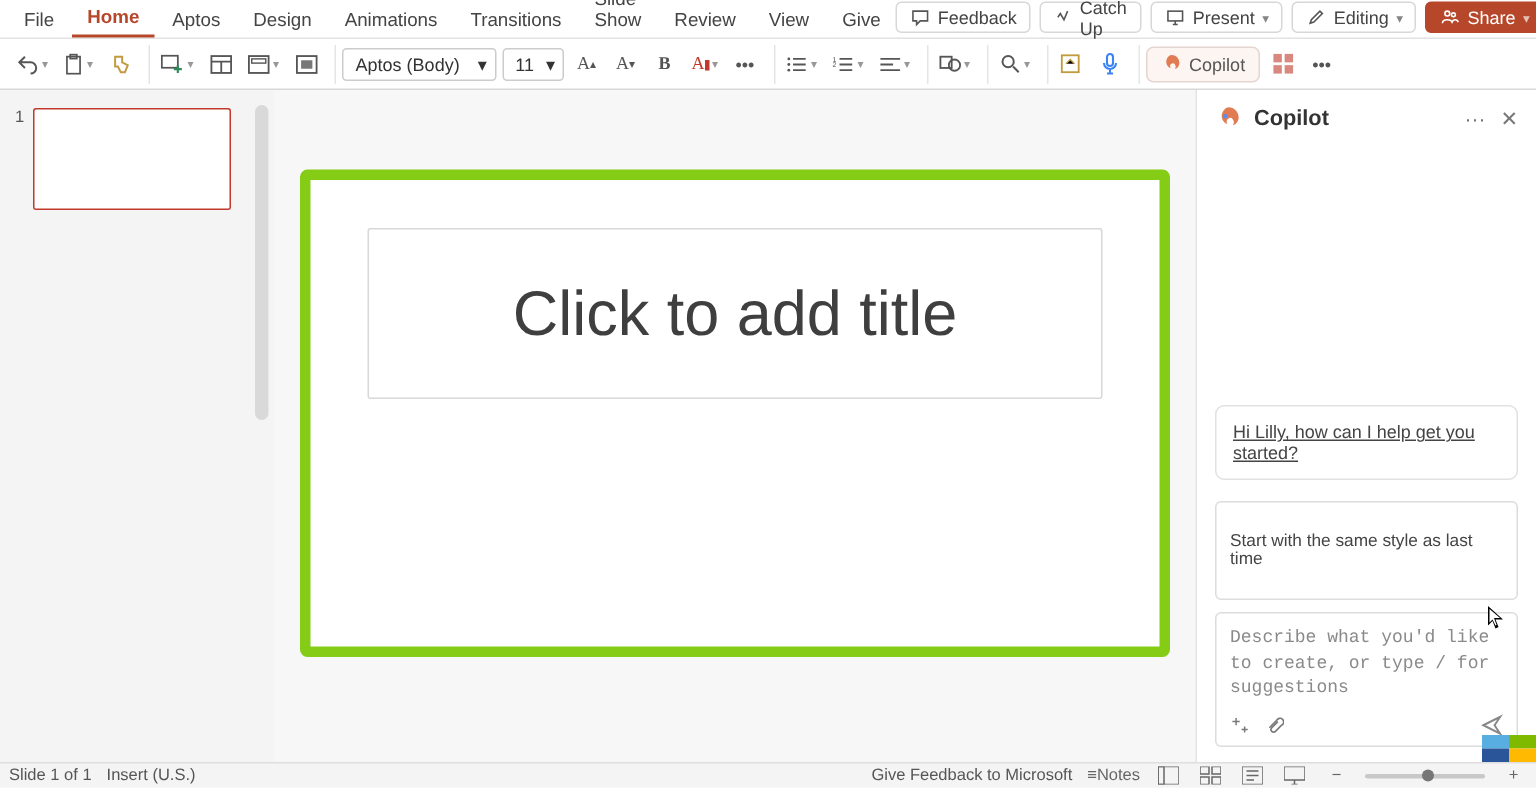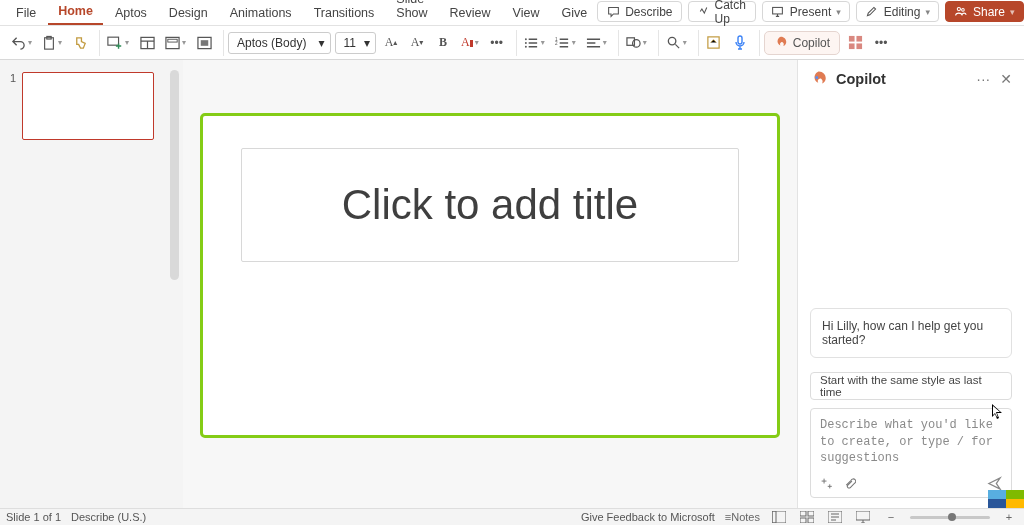--- a/index.html
+++ b/index.html
@@ -21,33 +21,33 @@
   .rbtn{display:flex;align-items:center;justify-content:center;min-width:22px;height:24px;padding:0 3px;border-radius:3px;color:#555;cursor:pointer;position:relative;}
   .rbtn .dd{font-size:8px;margin-left:2px;opacity:.6;}
   .fontbox{display:flex;align-items:center;border:1px solid #ccc;border-radius:3px;height:22px;padding:0 6px 0 8px;gap:12px;min-width:88px;font-size:12px;color:#333;background:#fff;}
   .sizebox{display:flex;align-items:center;border:1px solid #ccc;border-radius:3px;height:22px;padding:0 5px 0 7px;gap:8px;font-size:12px;color:#333;background:#fff;min-width:38px;}
   .body{display:flex;height:calc(525px - 26px - 34px - 17px);}
   .left{width:183px;background:#f4f4f4;padding:10px 8px;position:relative;}
   .thumb{border:1.5px solid #c0392b;border-radius:2px;background:#fff;height:68px;width:132px;position:absolute;left:22px;top:12px;}
   .slidenum{position:absolute;left:10px;top:12px;font-size:11px;color:#555;}
   .scroll{position:absolute;right:4px;top:10px;width:9px;height:210px;background:#d9d9d9;border-radius:5px;}
   .canvas{flex:1;background:#f7f7f7;display:flex;align-items:flex-start;justify-content:center;padding-top:53px;border-right:1px solid #e3e3e3;position:relative;}
-  .slide{width:580px;height:325px;background:#fff;border:3px solid #84cc16;border-radius:5px;}
+  .slide{width:580px;height:325px;background:#fff;border:7px solid #84cc16;border-radius:5px;}
   .phwrap{margin:32px 38px 0;border:1px solid #d8d8d8;border-radius:2px;}
   .phwrap .t{height:112px;display:flex;align-items:center;justify-content:center;font-size:42px;color:#3f3f3f;}
   .phwrap .s{border-top:1px solid #d8d8d8;height:108px;display:flex;align-items:center;justify-content:center;font-size:32px;color:#5f5f5f;}
   .copanel{width:226px;background:#fff;display:flex;flex-direction:column;padding:10px 12px 10px 12px;position:relative;}
   .cohead{display:flex;align-items:center;gap:8px;}
   .cologo{width:18px;height:18px;}
   .cotitle{font-size:14.5px;font-weight:600;color:#333;}
   .coacts{margin-left:auto;display:flex;gap:10px;color:#777;font-size:14px;}
   .msg{margin-top:auto;}
-  .bubble{border:1px solid #e1e1e1;border-radius:6px;padding:10px 11px;font-size:12px;color:#444;background:#fff;margin-bottom:14px;}
+  .bubble{border:1px solid #e1e1e1;border-radius:6px;padding:10px 11px;font-size:12px;color:#444;background:#fff;margin-bottom:14px;text-decoration:underline;}
   .sugs{display:flex;flex-direction:column;align-items:flex-end;gap:6px;margin-bottom:8px;}
-  .sug{border:1px solid #dcdcdc;border-radius:4px;padding:1px 9px;font-size:11.5px;color:#444;background:#fff;}
+  .sug{border:1px solid #dcdcdc;border-radius:4px;padding:20px 9px;font-size:11.5px;color:#444;background:#fff;}
   .srow{display:flex;align-items:center;gap:6px;}
   .refresh{border:1px solid #dcdcdc;border-radius:4px;width:22px;height:24px;display:flex;align-items:center;justify-content:center;color:#555;}
   .input{border:1px solid #dcdcdc;border-radius:4px;padding:8px 9px 6px;margin-top:2px;font-family:Liberation Mono, monospace;}
   .input .plc{font-size:12px;color:#8a8a8a;line-height:1.35;min-height:30px;}
   .input .row{display:flex;align-items:center;gap:10px;margin-top:10px;color:#777;}
   .send{margin-left:auto;color:#888;}
   .status{height:17px;background:#f4f4f4;border-top:1px solid #dedede;display:flex;align-items:center;font-size:11px;color:#555;padding:0 6px;gap:10px;}
   .status .growspan{flex:1;}
   .status .sbtn{display:flex;align-items:center;justify-content:center;min-width:18px;height:15px;color:#666;}
   .zoom{width:80px;height:3px;background:#c8c8c8;border-radius:2px;position:relative;}
@@ -77,21 +77,21 @@
     <div class="tab">Give</div>
   </div>
   <div class="spacer"></div>
   <div class="right-btns">
     <div class="pill">
       <span class="ico">
           <svg width="13" height="13" viewBox="0 0 16 16">
             <path fill="none" stroke="#555" stroke-width="1.3" d="M2 3h12v8H8l-3 3v-3H2z"></path>
           </svg>
         </span>
-      <span>Describe</span>
+      <span>Feedback</span>
     </div>
     <div class="pill">
       <span class="ico">
           <svg width="13" height="13" viewBox="0 0 16 16">
             <path fill="none" stroke="#555" stroke-width="1.3" d="M4 8l2-3 3 5 3-7"></path>
           </svg>
         </span>
       <span>Catch Up</span>
     </div>
     <div class="pill">
@@ -331,21 +331,21 @@
             <path fill="#000" d="M1 1l0 13 3-3 2 5 2-1-2-5 5 0z"></path>
             <path fill="#fff" d="M2 3l0 9 2-2 2 4 .7-.3L5 9l4 0z"></path>
           </svg>
       </div>
     </div>
   </div>
 </div>
 
 <div class="status">
   <span>Slide 1 of 1</span>
-  <span>Describe (U.S.)</span>
+  <span>Insert (U.S.)</span>
   <span class="growspan"></span>
   <span>Give Feedback to Microsoft</span>
   <span class="sbtn">≡ <span>Notes</span></span>
   <span class="sbtn">
       <svg width="14" height="12" viewBox="0 0 14 12">
         <rect x="0" y="0" width="14" height="12" fill="none" stroke="#666"></rect>
         <rect x="0" y="0" width="4" height="12" fill="none" stroke="#666"></rect>
       </svg>
     </span>
   <span class="sbtn">

